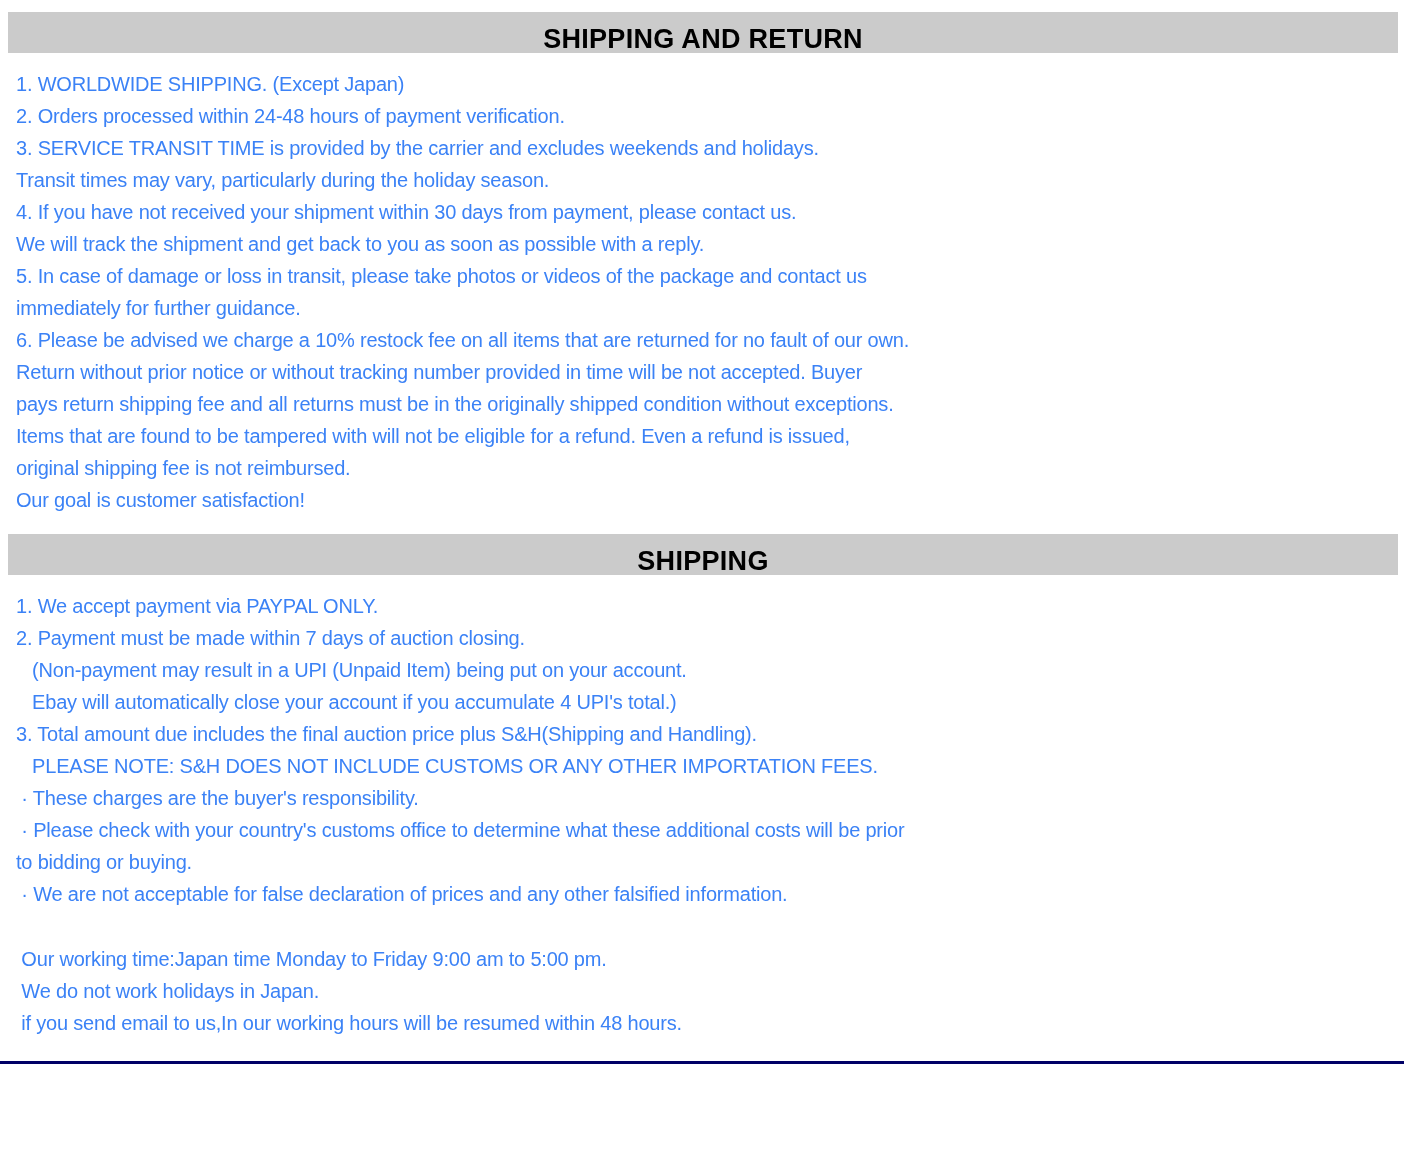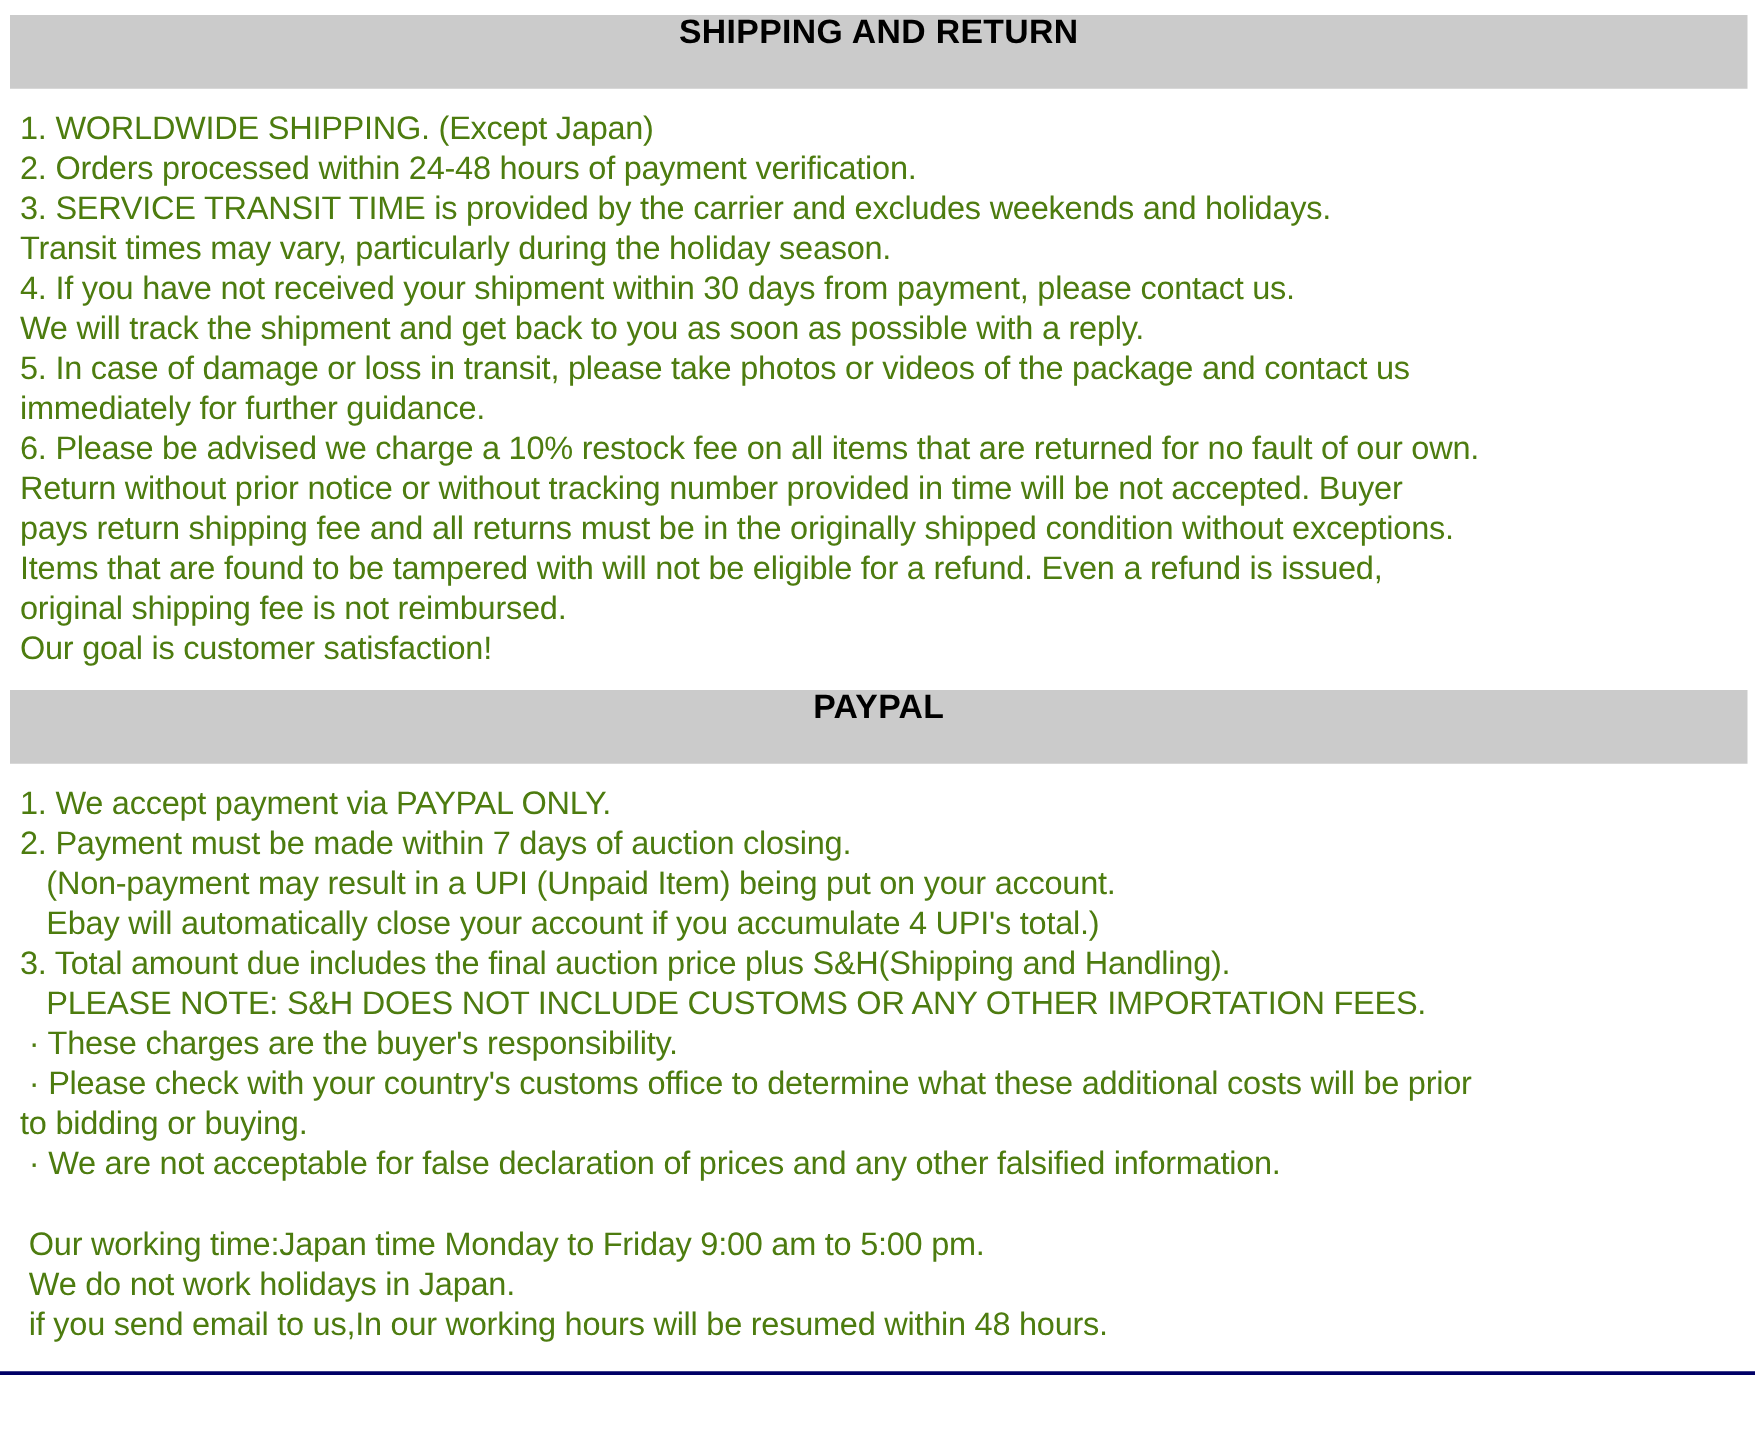--- a/index.html
+++ b/index.html
@@ -10,43 +10,43 @@
   .page {
     width: 1404px;
     height: 1154px;
     background: #ffffff;
     overflow: hidden;
     font-family: "Liberation Sans", sans-serif;
     color: #000000;
   }
   .section-header {
     margin: 0 6px 0 8px;
-    height: 59px;
+    height: 41px;
     background: #cbcbcb;
     display: flex;
-    align-items: flex-start;
+    align-items: flex-end;
     justify-content: center;
   }
   .section-header.first {
     margin-top: 12px;
   }
   .section-title {
     font-size: 27px;
     font-weight: bold;
     line-height: 1;
     letter-spacing: 0.3px;
     color: #000000;
   }
   .section-body {
     padding: 15px 8px 18px 16px;
-    font-size: 26px;
+    font-size: 20px;
     line-height: 32px;
     letter-spacing: -0.2px;
     white-space: pre-wrap;
-    color: #4d7c0f;
+    color: #3b82f6;
   }
   .bottom-rule {
     margin-top: 4px;
     height: 3px;
     width: 100%;
     background: #000066;
   }
 </style>
 </head>
 <body>
@@ -65,21 +65,21 @@
 5. In case of damage or loss in transit, please take photos or videos of the package and contact us
 immediately for further guidance.
 6. Please be advised we charge a 10% restock fee on all items that are returned for no fault of our own.
 Return without prior notice or without tracking number provided in time will be not accepted. Buyer
 pays return shipping fee and all returns must be in the originally shipped condition without exceptions.
 Items that are found to be tampered with will not be eligible for a refund. Even a refund is issued,
 original shipping fee is not reimbursed.
 Our goal is customer satisfaction!</div>
 
   <div class="section-header">
-    <span class="section-title">PAYPAL</span>
+    <span class="section-title">SHIPPING</span>
   </div>
   <div class="section-body">1. We accept payment via PAYPAL ONLY.
 2. Payment must be made within 7 days of auction closing.
    (Non-payment may result in a UPI (Unpaid Item) being put on your account.
    Ebay will automatically close your account if you accumulate 4 UPI's total.)
 3. Total amount due includes the final auction price plus S&amp;H(Shipping and Handling).
    PLEASE NOTE: S&amp;H DOES NOT INCLUDE CUSTOMS OR ANY OTHER IMPORTATION FEES.
  · These charges are the buyer's responsibility.
  · Please check with your country's customs office to determine what these additional costs will be prior
 to bidding or buying.

